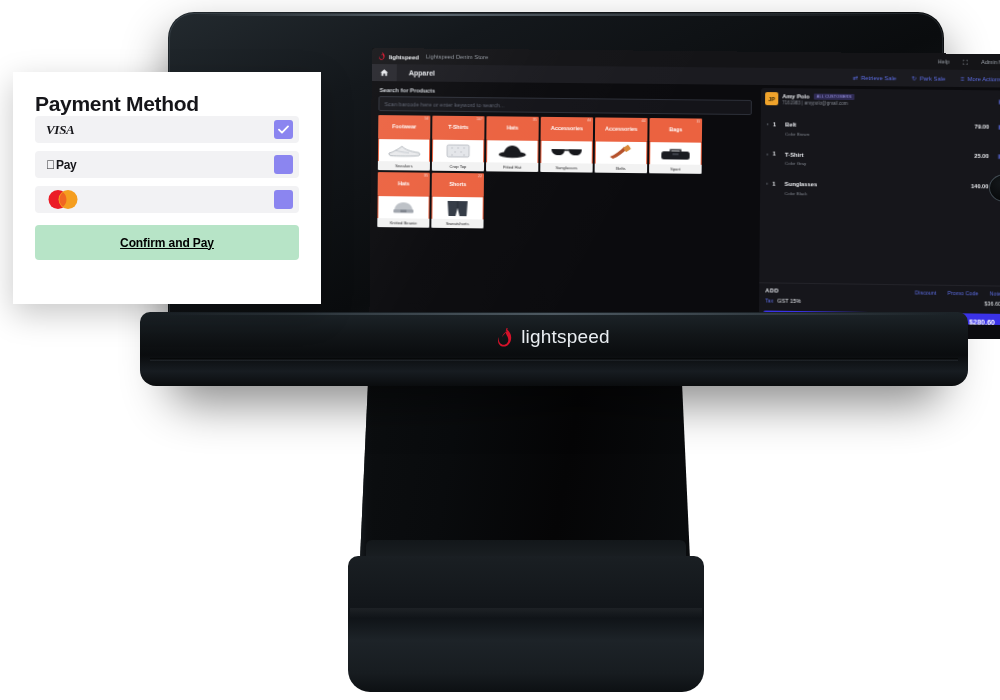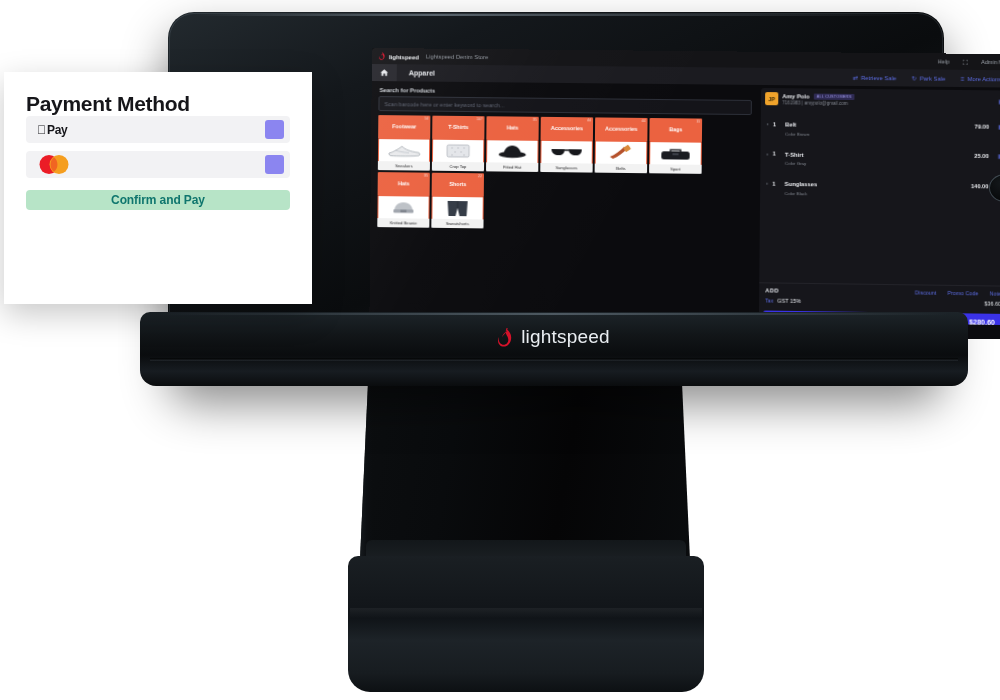--- a/index.html
+++ b/index.html
@@ -191,21 +191,21 @@
     position:absolute;left:0;bottom:0;width:636px;height:14px;background:#0b0b0e;
   }
   .strip-tab{
     position:absolute;left:14px;bottom:0;width:40px;height:14px;background:#26262c;
     border-radius:2px 2px 0 0;display:flex;align-items:center;justify-content:center;
   }
   .strip-tab svg{width:9px;height:7px;display:block;}
 
   
   .pay-panel{
-    position:absolute;left:4px;top:72px;width:308px;height:232px;
+    position:absolute;left:13px;top:72px;width:308px;height:232px;
     background:#ffffff;z-index:90;
     box-shadow:0 10px 30px rgba(0,0,0,.22);
     padding:0;box-sizing:border-box;
   }
   .pp-inner{padding:20px 22px 0 22px;}
   .pp-title{font-size:21px;font-weight:700;color:#16161a;letter-spacing:-.3px;margin:0;}
   .pp-sub{font-size:10.5px;color:#3c3c42;margin:14px 0 7px 0;}
   .pm-row{
     height:27px;background:#f2f2f4;border-radius:4px;margin-bottom:8px;
     display:flex;align-items:center;padding:0 6px 0 11px;
@@ -215,23 +215,23 @@
   .apay{display:flex;align-items:center;gap:1px;}
   .apple-mark{font-size:12px;line-height:1;color:#16161a;}
   .apay-txt{font-size:12px;font-weight:600;color:#16161a;letter-spacing:-.3px;}
   .mc{display:flex;align-items:center;}
   .pm-check{
     margin-left:auto;width:19px;height:19px;border-radius:3px;background:#8b85f0;
     display:flex;align-items:center;justify-content:center;
   }
   .pm-check svg{width:11px;height:9px;display:block;}
   .confirm-btn{
-    margin-top:12px;height:20px;background:#b7e4c7;border-radius:4px;
+    margin-top:12px;height:35px;background:#b7e4c7;border-radius:4px;
     display:flex;align-items:center;justify-content:center;
-    font-size:12px;font-weight:700;color:#0f766e;letter-spacing:-.1px;
+    font-size:12px;font-weight:700;color:#000000;letter-spacing:-.1px;text-decoration:underline;
   }
 </style>
 </head>
 <body>
 
 <div id="stage">
 
   <div class="stand-col"></div>
   <div class="stand-neck"></div>
   <div class="stand-base"></div>
@@ -512,20 +512,30 @@
       </svg>
       <span class="brand-word">lightspeed</span>
     </div>
     <div class="base-slab-groove"></div>
   </div>
 
   <div class="pay-panel">
     <div class="pp-inner">
       <h1 class="pp-title">Payment Method</h1>
 
+      <div class="pm-row">
+        <span class="pm-logo">
+          <span class="visa-txt">VISA</span>
+        </span>
+        <span class="pm-check">
+          <svg viewBox="0 0 12 10">
+            <path d="M1 5.2 4.3 8.5 11 1.6" stroke="#ffffff" stroke-width="2" fill="none" stroke-linecap="round" stroke-linejoin="round"></path>
+          </svg>
+        </span>
+      </div>
 
       <div class="pm-row">
         <span class="pm-logo apay">
           <span class="apple-mark"></span>
           <span class="apay-txt">Pay</span>
         </span>
         <span class="pm-check"></span>
       </div>
 
       <div class="pm-row">

